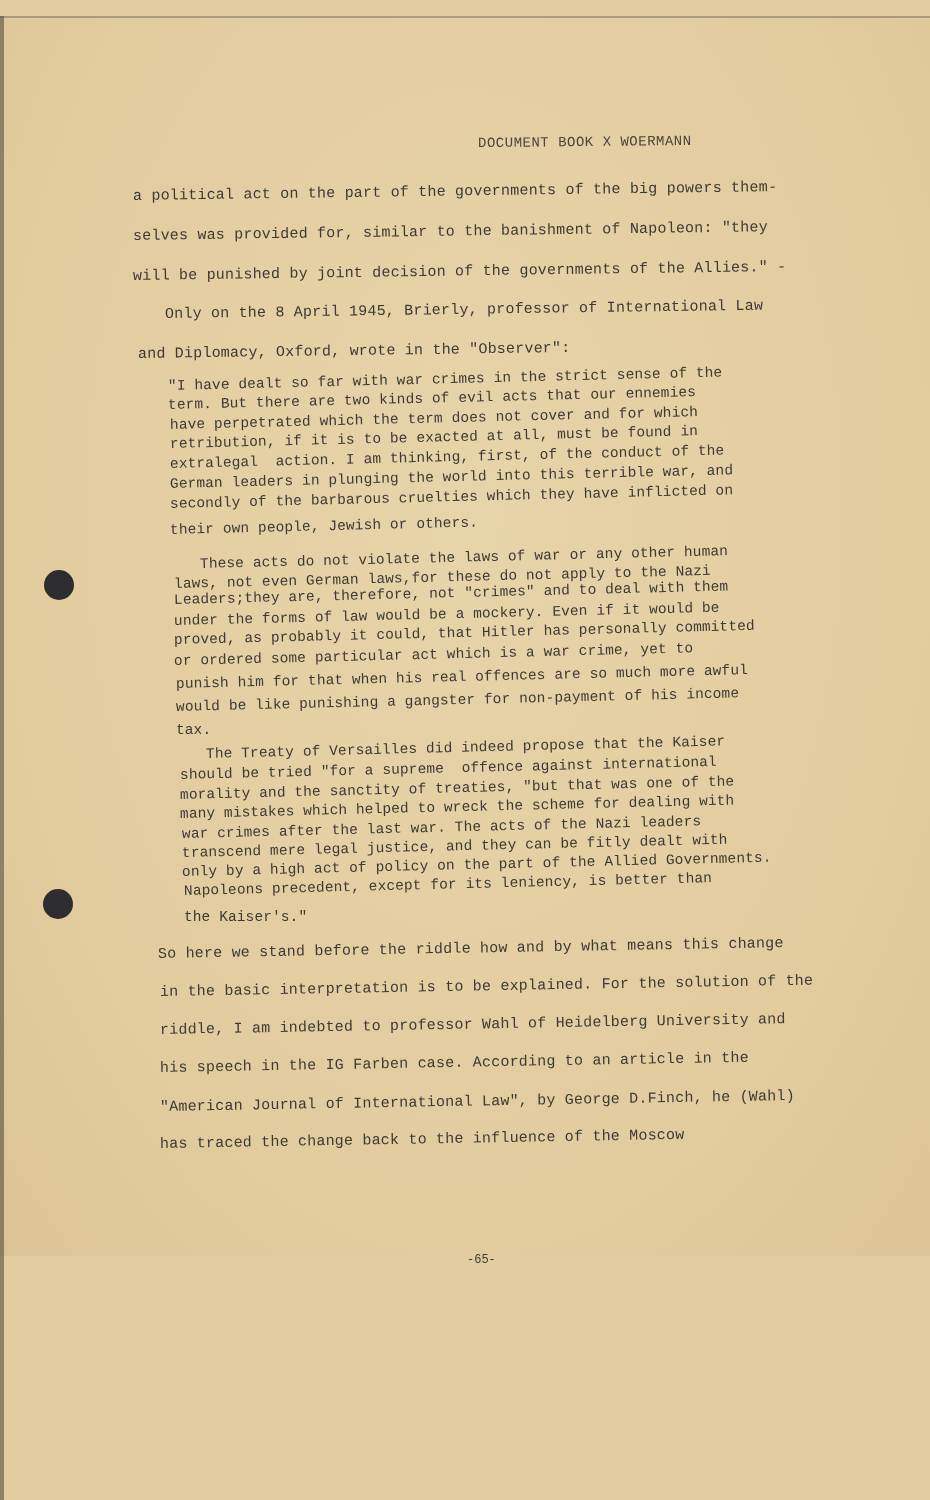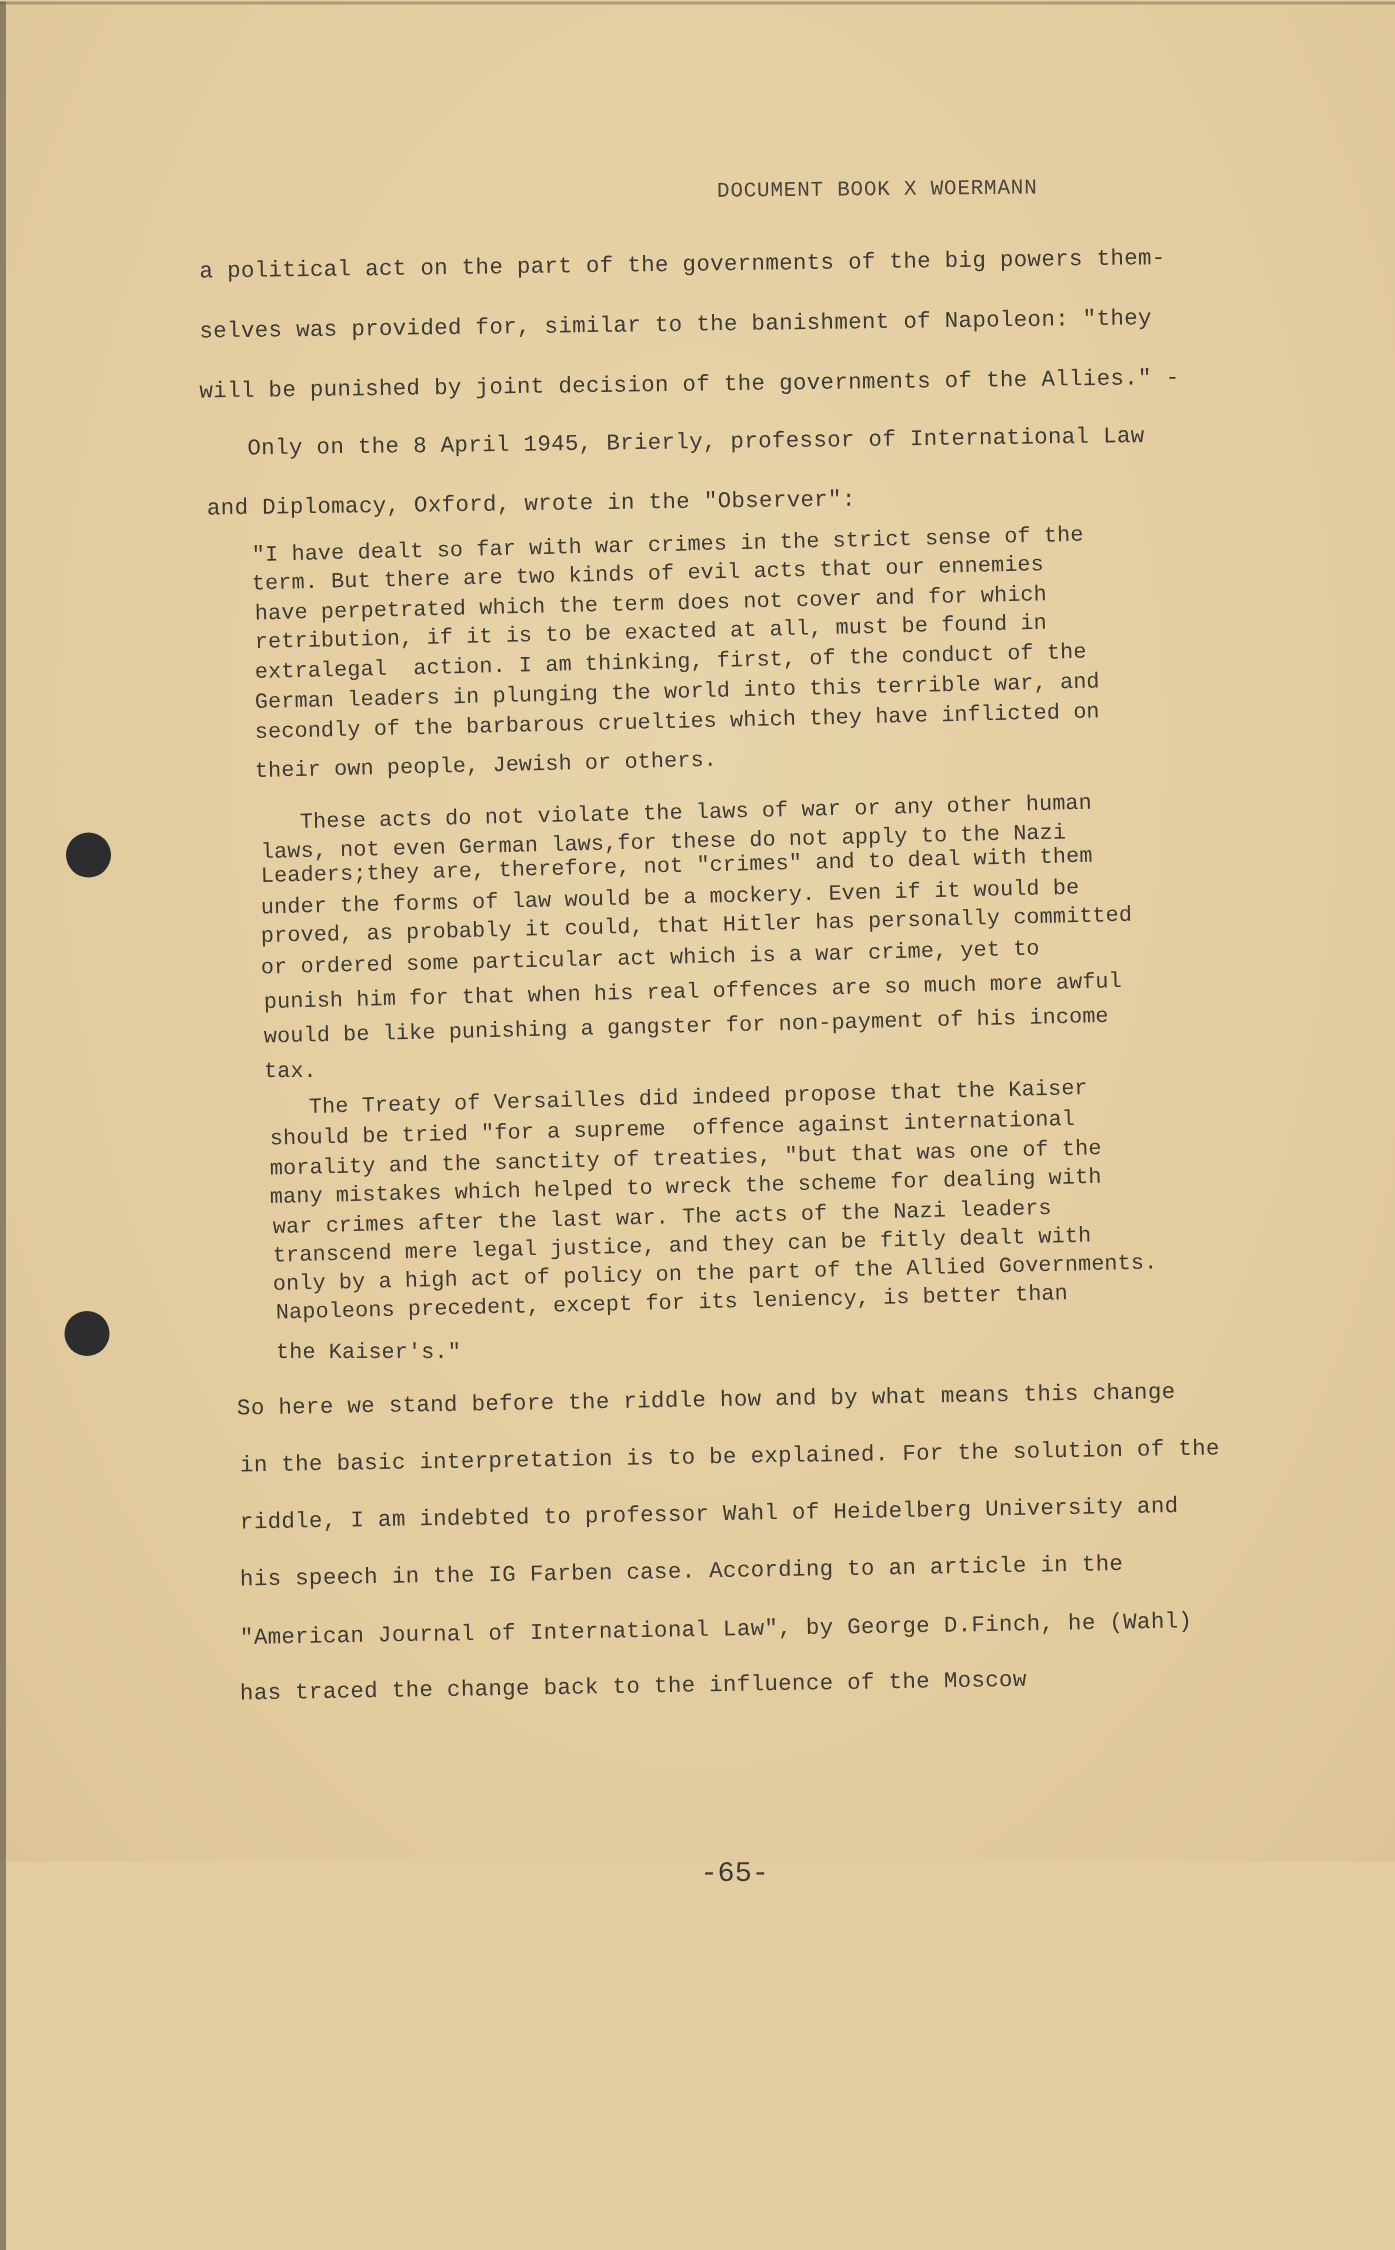--- a/index.html
+++ b/index.html
@@ -3,39 +3,39 @@
 <meta charset="utf-8">
 <style>
   html, body { margin:0; padding:0; }
   body {
     width:930px; height:1500px; position:relative; overflow:hidden;
     background:#e3cda0;
     font-family:"Liberation Mono","DejaVu Sans Mono",monospace;
     color:#3a3630;
   }
   .page {
-    position:absolute; left:0; top:1px; width:930px; height:1240px;
+    position:absolute; left:0; top:16px; width:930px; height:1240px;
     background: radial-gradient(ellipse at 50% 40%, #e8d4aa 0%, #e2cb9d 70%, #dcc496 100%);
   }
   .edge-left { position:absolute; left:0; top:0; width:4px; height:1500px; background:#4a4436; opacity:.55; }
   .edge-top { position:absolute; left:0; top:0; width:930px; height:2px; background:#5a5446; opacity:.4; }
   .punch-hole {
     position:absolute; width:30px; height:30px; border-radius:50%;
     background:#2d2d2f;
   }
   .header {
     position:absolute; left:478px; top:118px; font-size:14px; letter-spacing:0.5px;
     color:#4a453c; transform:rotate(-0.6deg);
   }
   .line {
     position:absolute; white-space:pre; font-size:15px; color:#3d3a34;
     letter-spacing:0.2px;
   }
   .q { font-size:14.5px; letter-spacing:0.1px; }
-  .pagenum { position:absolute; left:467px; top:1237px; font-size:19px; color:#3d3a34; }
+  .pagenum { position:absolute; left:467px; top:1237px; font-size:12px; color:#3d3a34; }
 </style>
 </head>
 <body>
 
 <div class="page">
   <div class="edge-left"></div>
   <div class="edge-top"></div>
 
   <div class="punch-hole" style="left:44px;top:554px;"></div>
   <div class="punch-hole" style="left:43px;top:873px;"></div>

